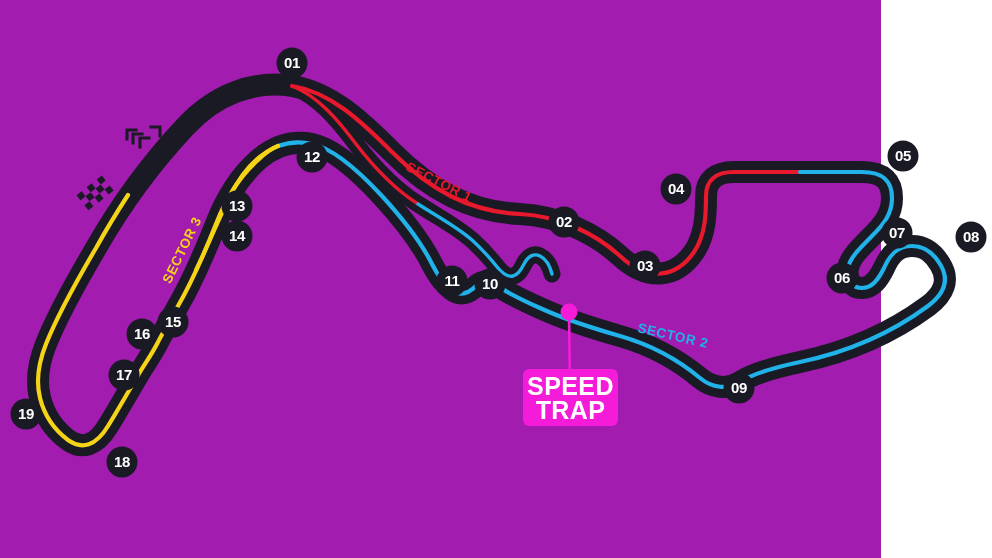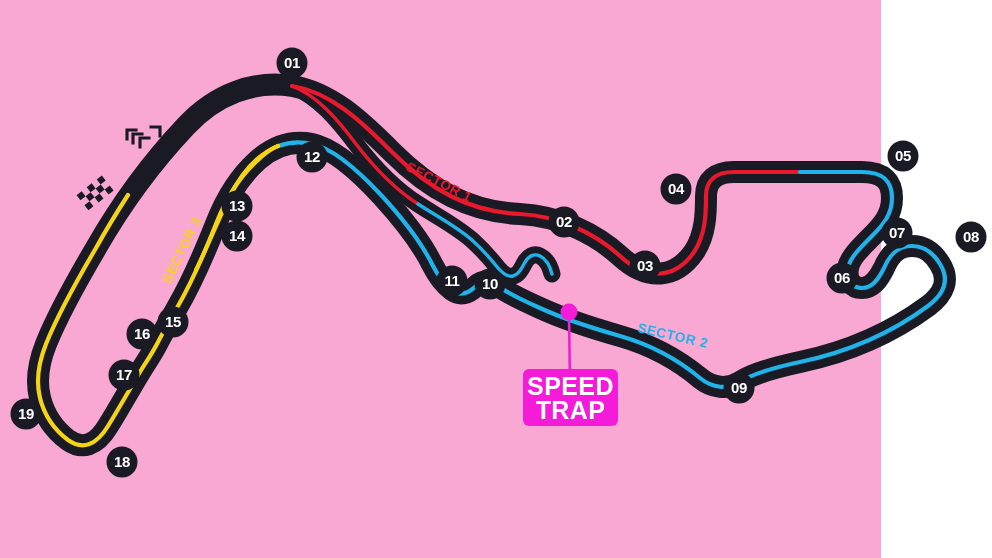--- a/index.html
+++ b/index.html
@@ -12,21 +12,21 @@
     width: 992px;
     height: 558px;
     overflow: hidden;
     font-family: "Liberation Sans", sans-serif;
     position: relative;
   }
   #circuit-stage {
     position: relative;
     width: 881px;
     height: 558px;
-    background: #f9a8d4;
+    background: #a21caf;
     text-decoration: underline;
   }
   #circuit-svg {
     position: absolute;
     left: 0;
     top: 0;
     width: 992px;
     height: 558px;
     display: block;
   }

